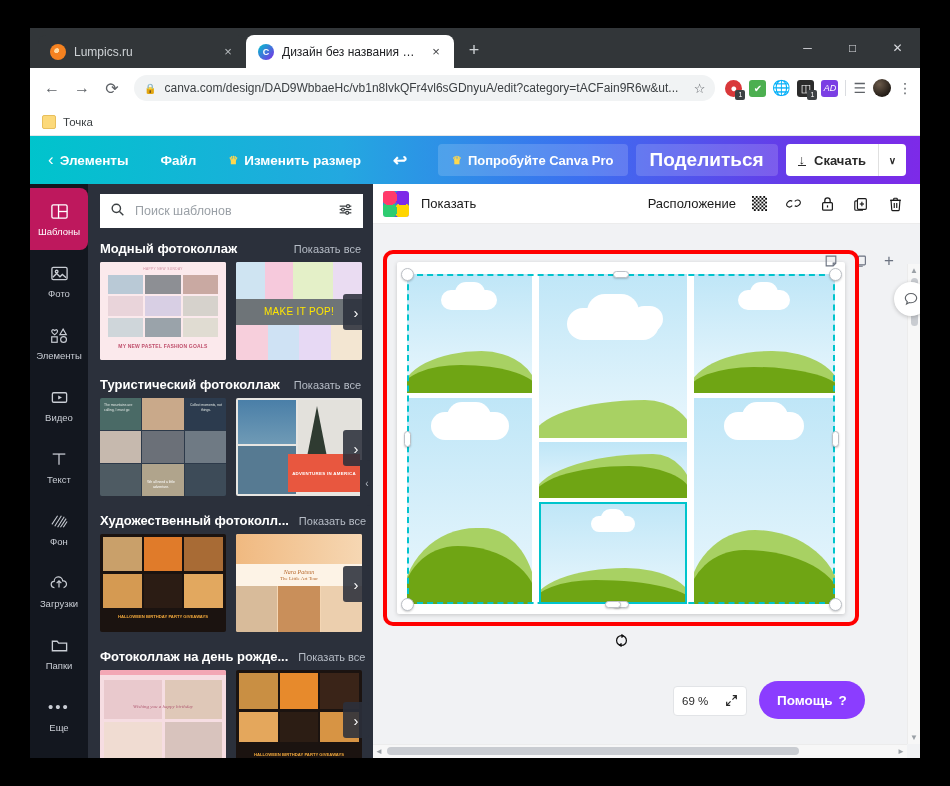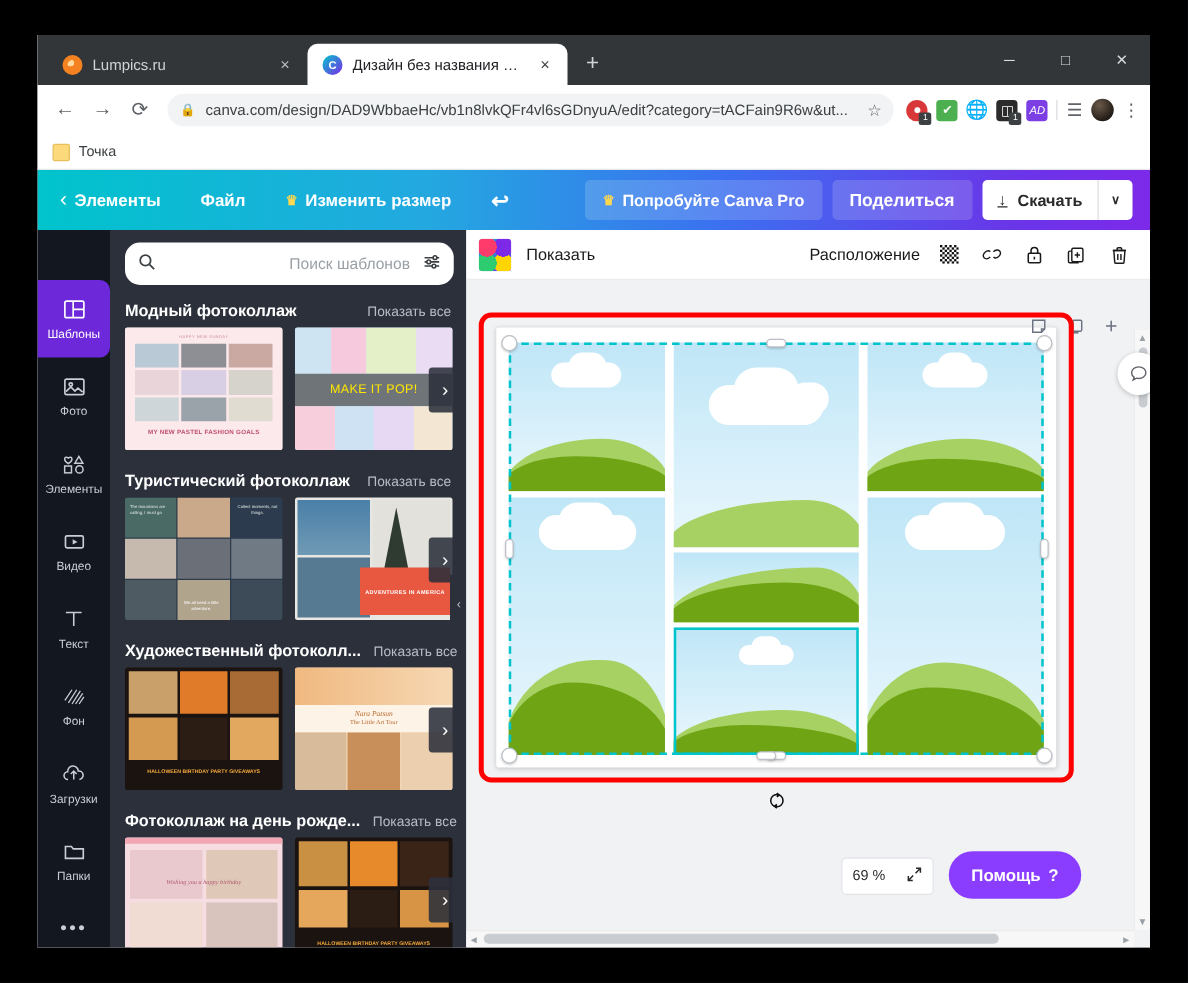--- a/index.html
+++ b/index.html
@@ -149,21 +149,21 @@
   }
   .ctop-spacer { flex: 1 1 auto; }
   #btn-pro {
     background: rgba(255,255,255,.16); border-radius: 4px;
     height: 32px; display: flex; align-items: center; gap: 6px;
     padding: 0 14px; color: #fff; font-size: 13px; font-weight: bold;
   }
   #btn-share {
     background: rgba(255,255,255,.16); border-radius: 4px; margin-left: 8px;
     height: 32px; display: flex; align-items: center;
-    padding: 0 14px; color: #fff; font-size: 14px; font-weight: bold;
+    padding: 0 14px; color: #fff; font-size: 19px; font-weight: bold;
   }
   #btn-download {
     background: #fff; border-radius: 4px; margin-left: 8px;
     height: 32px; display: flex; align-items: center;
     color: #2a2a2a; font-size: 13px; font-weight: bold;
   }
   #btn-download .dl-main { display: flex; align-items: center; gap: 8px; padding: 0 12px; height: 100%; }
   #btn-download .dl-caret {
     border-left: 1px solid #e0e0e0; width: 28px; height: 100%;
     display: flex; align-items: center; justify-content: center; font-size: 10px;
@@ -172,29 +172,29 @@
   
   #main { display: flex; height: 574px; }
 
   
   #rail { width: 58px; background: #13171f; flex: 0 0 58px; padding-top: 4px; }
   .rail-item {
     height: 62px; display: flex; flex-direction: column;
     align-items: center; justify-content: center; gap: 5px;
     color: #c9cdd4; font-size: 9.5px;
   }
-  .rail-item.active { background: #6d28d9; color: #fff; border-radius: 0 8px 8px 0; margin-top: 36px; }
+  .rail-item.active { background: #be185d; color: #fff; border-radius: 0 8px 8px 0; }
   .rail-ico { height: 20px; display: flex; align-items: center; justify-content: center; }
 
   
   #panel { width: 285px; flex: 0 0 285px; background: #2b303b; position: relative; overflow: hidden; }
   #search-wrap { padding: 10px 10px 6px 12px; }
   #search {
-    height: 34px; background: #fff; border-radius: 12px;
-    display: flex; align-items: center; gap: 10px; padding: 0 10px; text-align: right;
+    height: 34px; background: #fff; border-radius: 0;
+    display: flex; align-items: center; gap: 10px; padding: 0 10px;
   }
   #search .sico { color: #3c4043; font-size: 14px; }
   #search .stext { flex: 1 1 auto; color: #9aa0a6; font-size: 12.5px; }
   .cat-head {
     display: flex; align-items: baseline; padding: 7px 12px 6px 12px; gap: 10px;
   }
   .cat-title { color: #fff; font-size: 13px; font-weight: bold; white-space: nowrap; }
   .cat-all { color: #b6bcc6; font-size: 11px; margin-left: auto; white-space: nowrap; }
   .cat-row { display: flex; gap: 10px; padding: 0 0 10px 12px; position: relative; }
   .thumb { width: 126px; height: 98px; border-radius: 2px; overflow: hidden; position: relative; }

